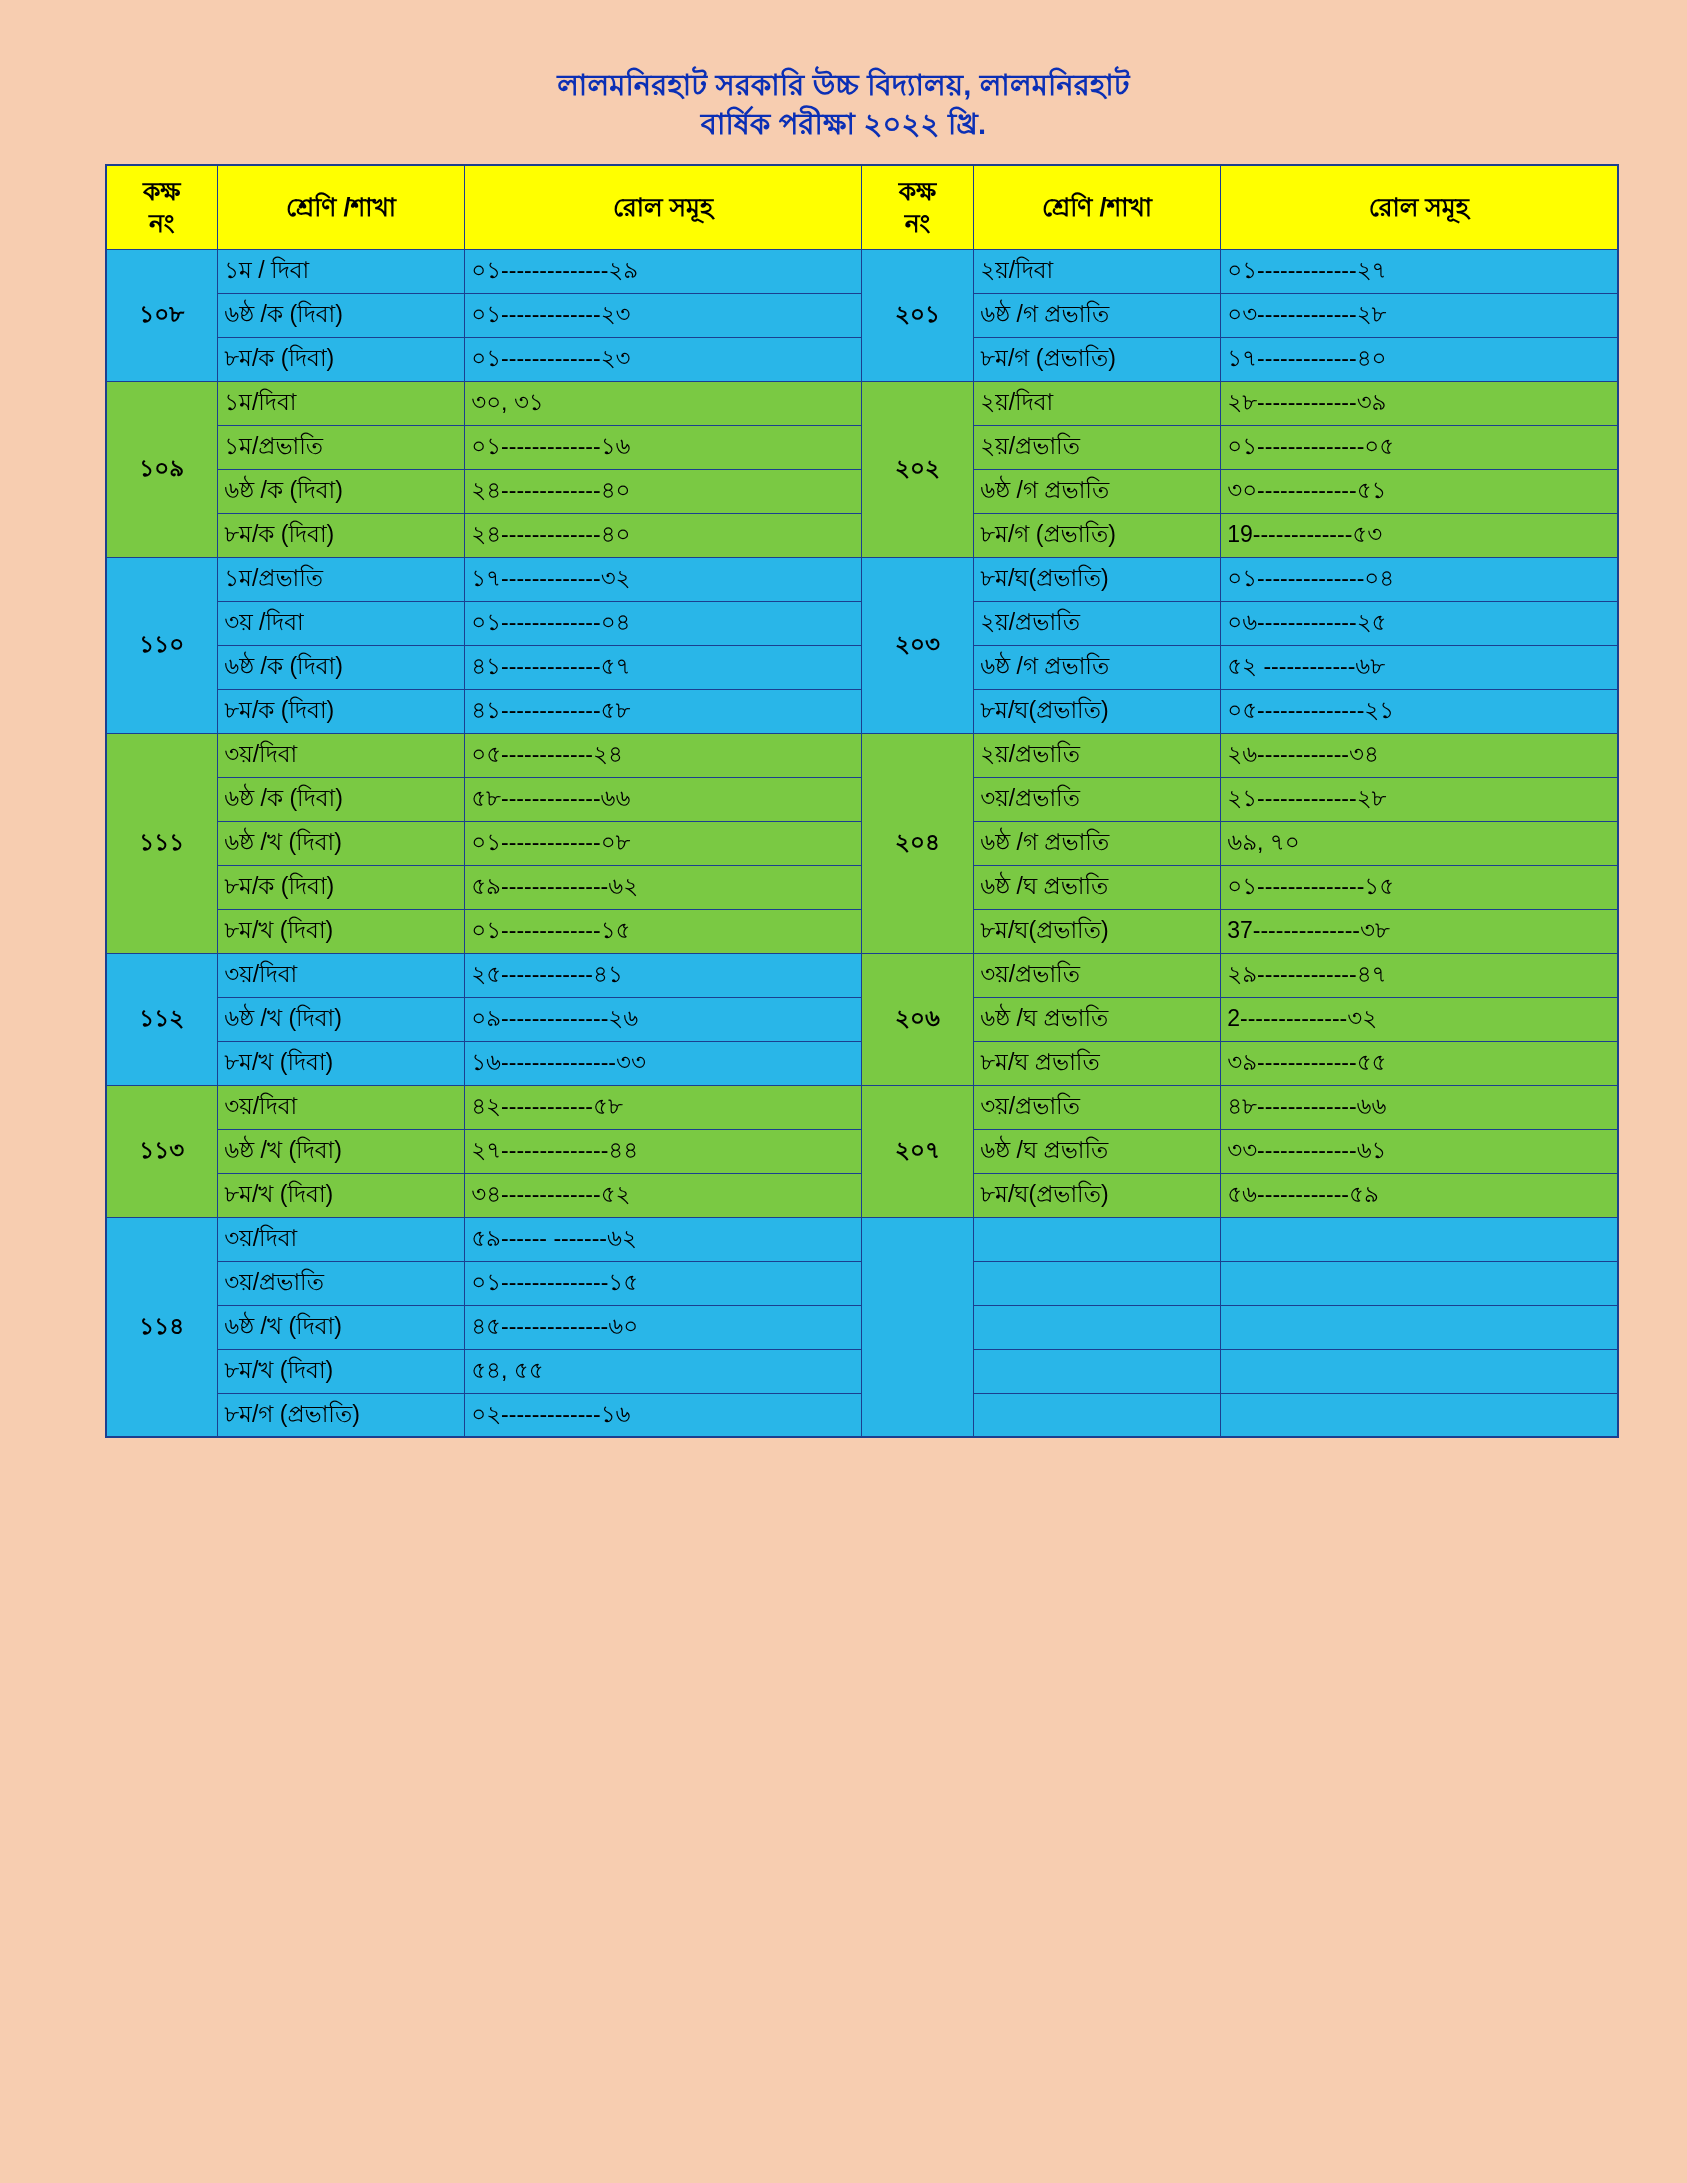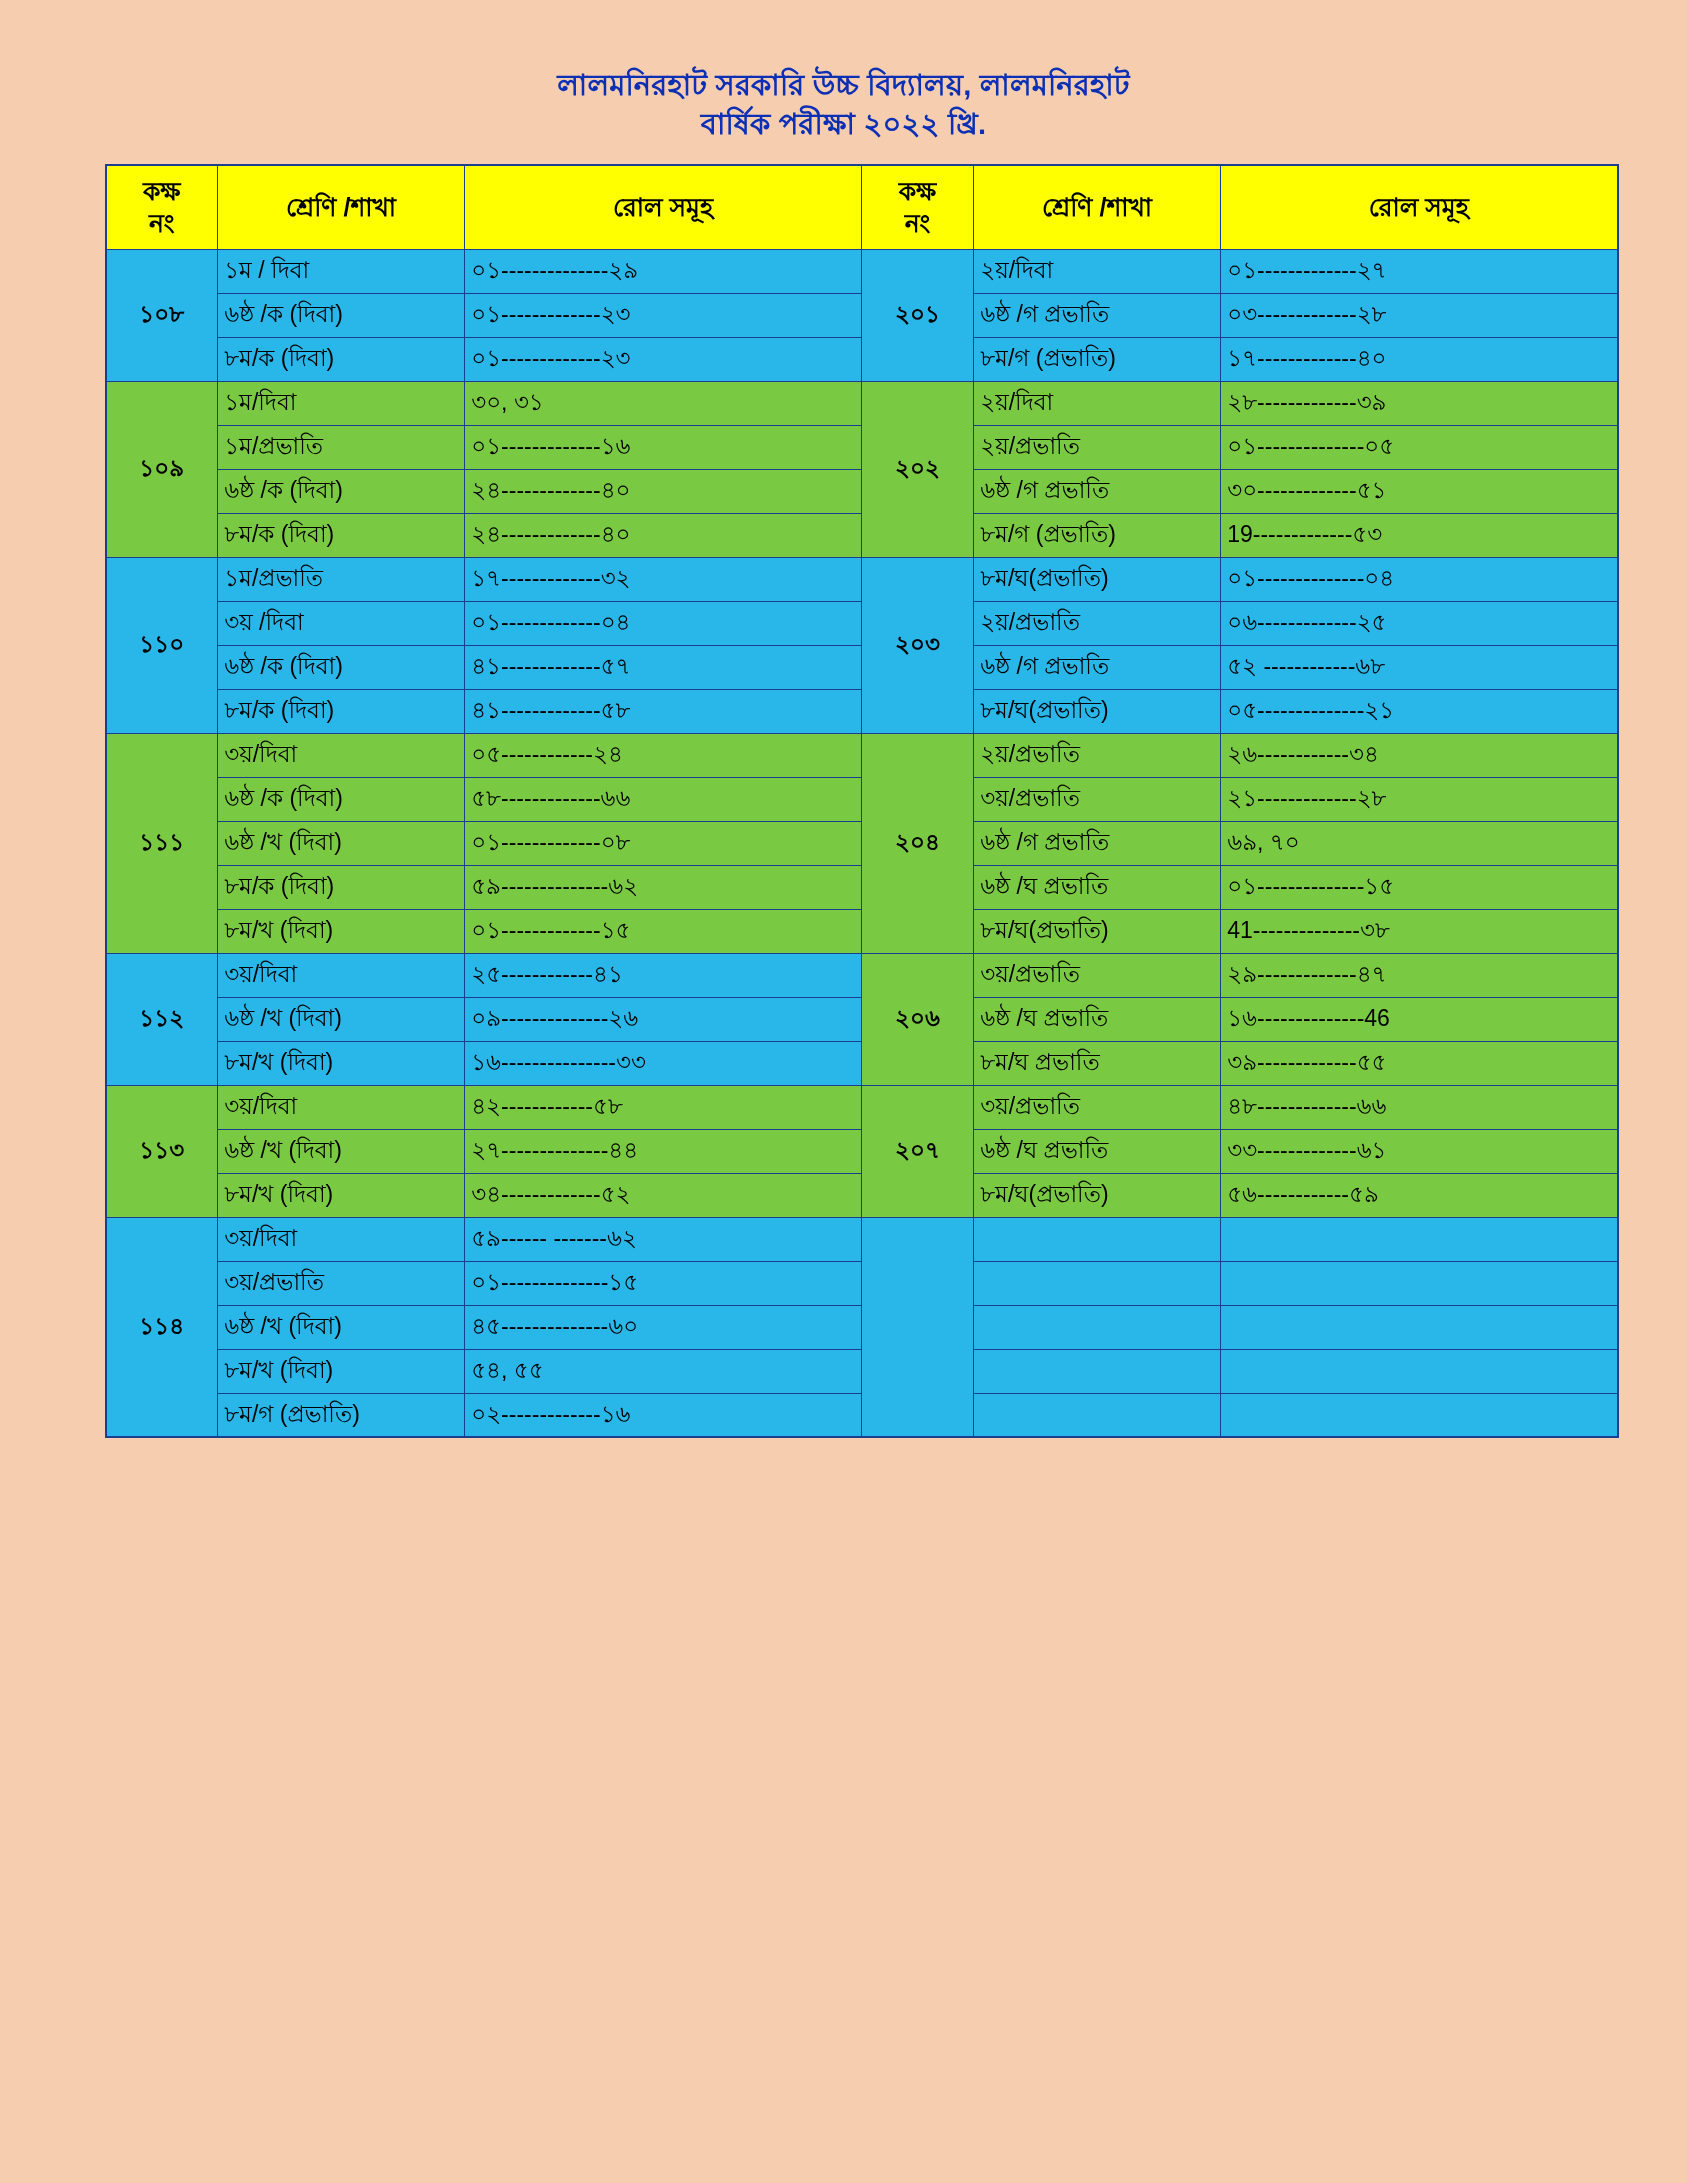--- a/index.html
+++ b/index.html
@@ -223,35 +223,35 @@
           <tr>
             <td class="cls green">৮ম/ক (দিবা)</td>
             <td class="roll green">৫৯--------------৬২</td>
             <td class="cls green">৬ষ্ঠ /ঘ প্রভাতি</td>
             <td class="roll green"> ০১--------------১৫</td>
           </tr>
           <tr>
             <td class="cls green">৮ম/খ (দিবা)</td>
             <td class="roll green">০১-------------১৫</td>
             <td class="cls green">৮ম/ঘ(প্রভাতি)</td>
-            <td class="roll green">41--------------৩৮</td>
+            <td class="roll green">37--------------৩৮</td>
           </tr>
           <tr>
             <td class="room blue" rowspan="3">১১২</td>
             <td class="cls blue">৩য়/দিবা</td>
             <td class="roll blue">২৫------------৪১</td>
             <td class="room green" rowspan="3">২০৬</td>
             <td class="cls green">৩য়/প্রভাতি</td>
             <td class="roll green">২৯-------------৪৭</td>
           </tr>
           <tr>
             <td class="cls blue">৬ষ্ঠ /খ (দিবা)</td>
             <td class="roll blue">০৯--------------২৬</td>
             <td class="cls green">৬ষ্ঠ /ঘ প্রভাতি</td>
-            <td class="roll green">১৬--------------46</td>
+            <td class="roll green">2--------------৩২</td>
           </tr>
           <tr>
             <td class="cls blue">৮ম/খ (দিবা)</td>
             <td class="roll blue"> ১৬---------------৩৩</td>
             <td class="cls green">৮ম/ঘ প্রভাতি</td>
             <td class="roll green">৩৯-------------৫৫</td>
           </tr>
           <tr>
             <td class="room green" rowspan="3">১১৩</td>
             <td class="cls green">৩য়/দিবা</td>

